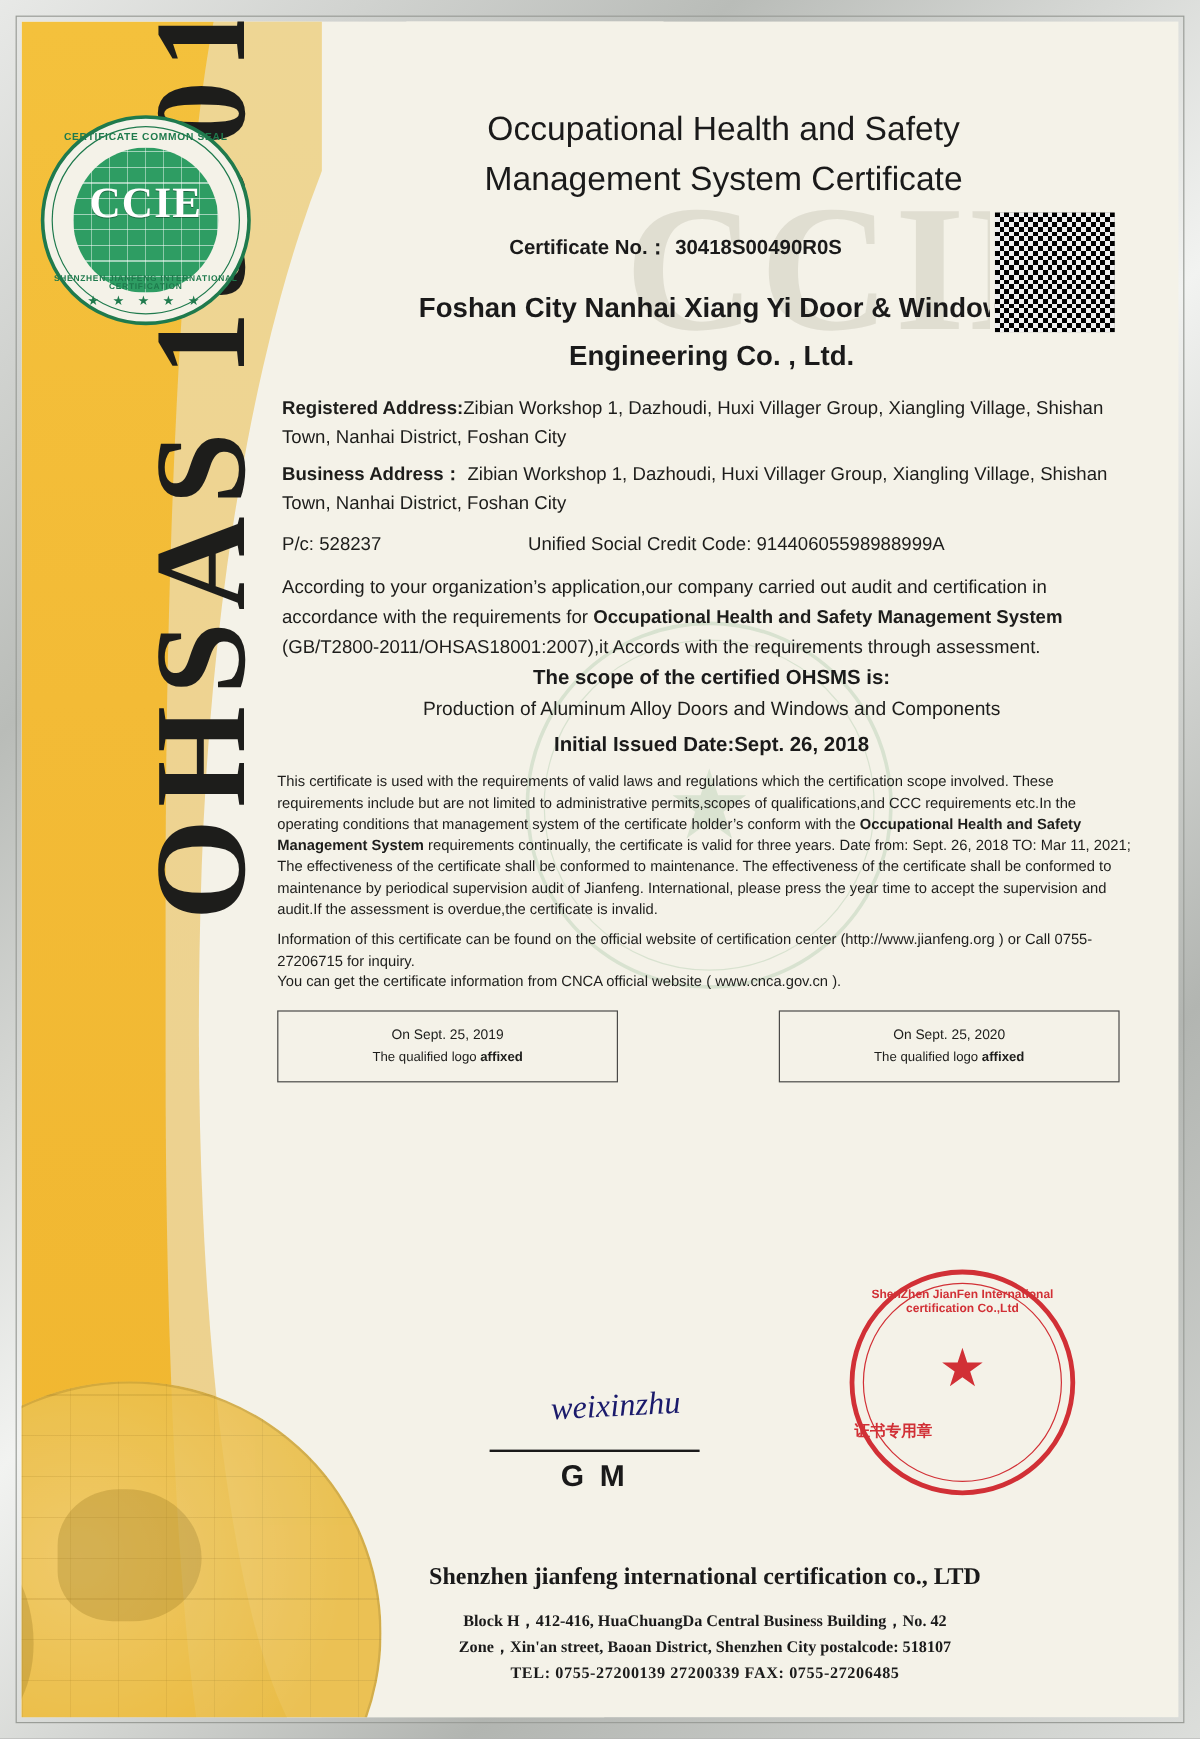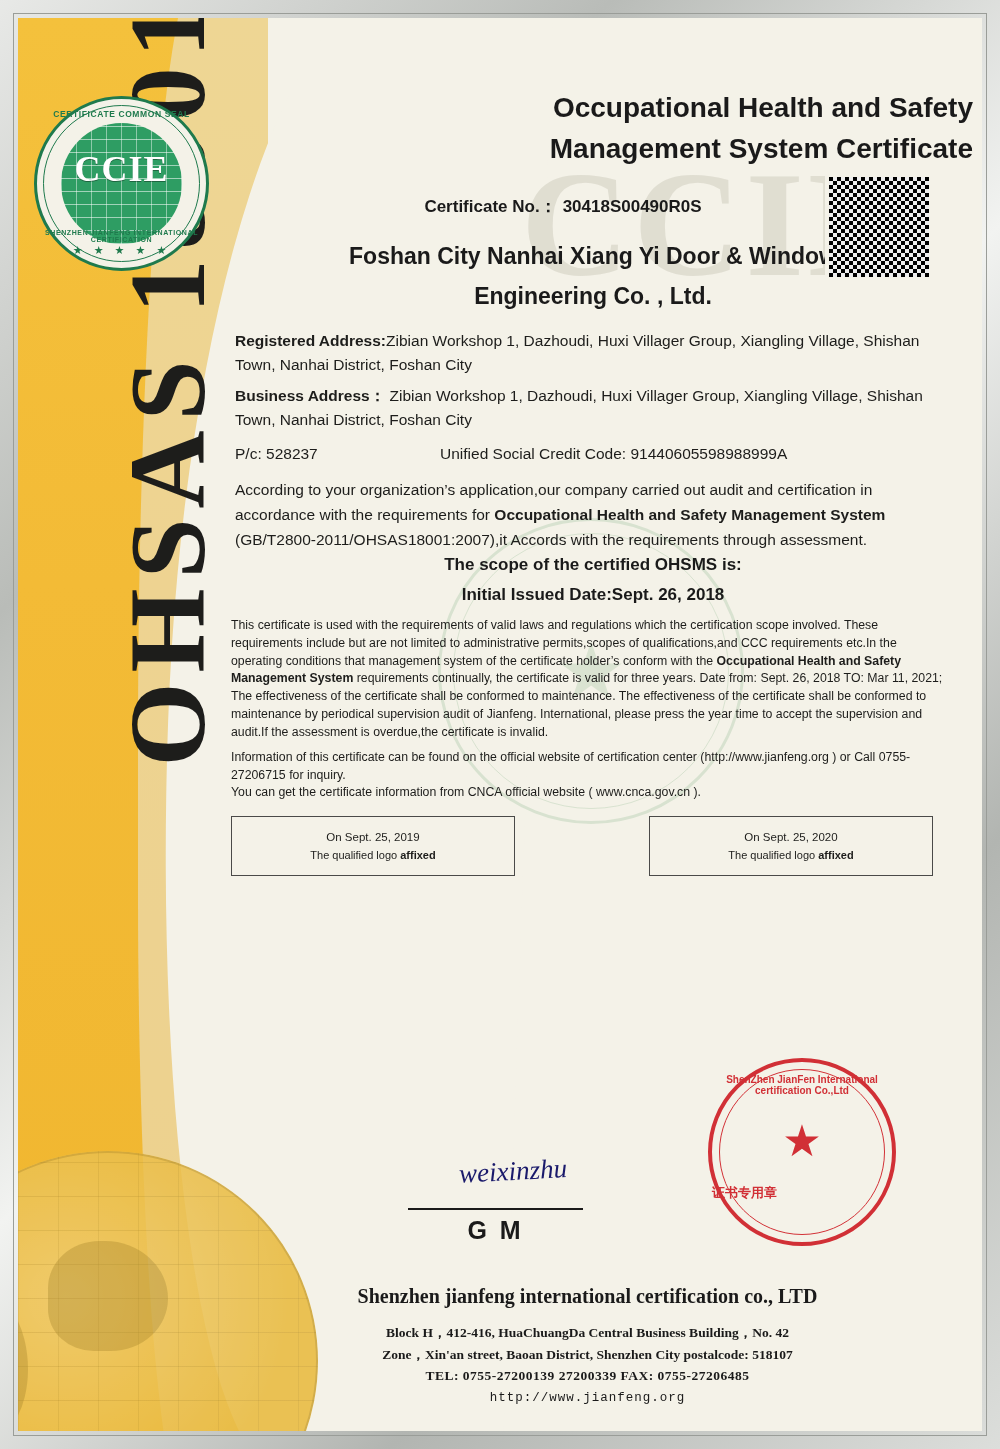--- a/index.html
+++ b/index.html
@@ -187,23 +187,23 @@
     letter-spacing: 4px;
   }
   
   .content {
     position: absolute;
     left: 195px; top: 0;
     width: 760px; height: 100%;
   }
   .doc-title {
     margin: 70px 0 0 0;
-    text-align: right;
+    text-align: center;
     font-size: 28px;
-    font-weight: 700;
+    font-weight: 400;
     color: #1a1a1a;
     line-height: 1.45;
     padding-left: 20px;
   }
   .qr {
     position: absolute;
     right: 40px; top: 155px;
     width: 100px; height: 100px;
     background:
       repeating-linear-gradient(0deg,#111 0 4px,#fff 4px 8px),
@@ -462,20 +462,21 @@
           <span>Unified Social Credit Code:</span>
           <span>91440605598988999A</span>
         </div>
       </div>
 
       <div class="para">
         <span>According to your organization’s application,our company carried out audit and certification in accordance with the requirements for </span><b>Occupational Health and Safety Management System</b><span> (GB/T2800-2011/OHSAS18001:2007),it Accords with the requirements through assessment.</span>
       </div>
 
       <div class="scope-head">The scope of the certified OHSMS is:</div>
+      <div class="scope-text">Production of Aluminum Alloy Doors and Windows and Components</div>
 
       <div class="issued">
         <span>Initial Issued Date:</span><span>Sept. 26, 2018</span>
       </div>
 
       <div class="fineprint">
         <p><span>This certificate is used with the requirements of valid laws and regulations which the certification scope involved. These requirements include but are not limited to administrative permits,scopes of qualifications,and CCC requirements etc.In the operating conditions that management system of the certificate holder’s conform with the </span><b>Occupational Health and Safety Management System</b><span> requirements continually, the certificate is valid for three years. Date from: Sept. 26, 2018 TO: Mar 11, 2021; The effectiveness of the certificate shall be conformed to maintenance. The effectiveness of the certificate shall be conformed to maintenance by periodical supervision audit of Jianfeng. International, please press the year time to accept the supervision and audit.If the assessment is overdue,the certificate is invalid.</span></p>
         <p class="gap">Information of this certificate can be found on the official website of certification center (http://www.jianfeng.org ) or Call 0755-27206715 for inquiry.</p>
         <p>You can get the certificate information from CNCA official website ( www.cnca.gov.cn ).</p>
       </div>
@@ -500,17 +501,16 @@
 
     <div class="signature">weixinzhu</div>
     <div class="sig-line"></div>
     <div class="gm">G M</div>
 
     <div class="footer">
       <div class="f-company">Shenzhen jianfeng international certification co., LTD</div>
       <div class="f-line">Block H，412-416, HuaChuangDa Central Business Building，No. 42</div>
       <div class="f-line">Zone，Xin'an street, Baoan District, Shenzhen City  postalcode:  518107</div>
       <div class="f-line f-tel">TEL:  0755-27200139  27200339          FAX:  0755-27206485</div>
-      <div class="f-url">http://www.jianfeng.org</div>
     </div>
 
   </div>
 </div>
 
 </body></html>

